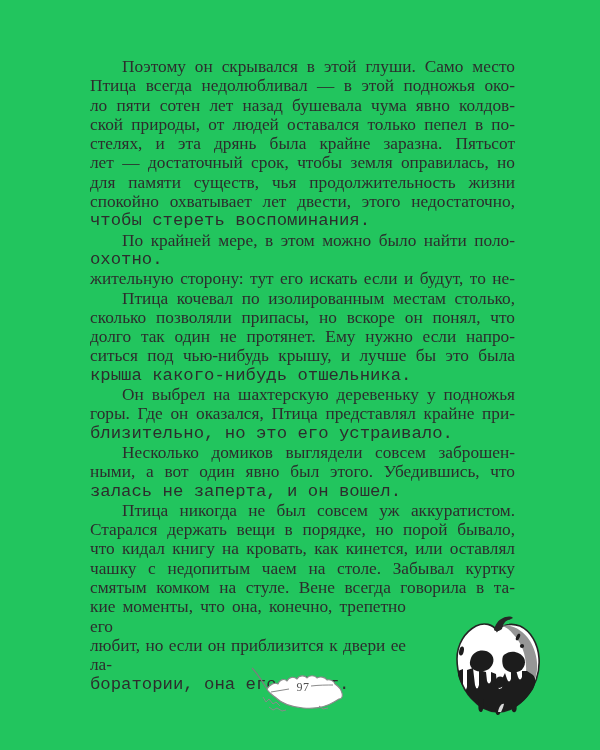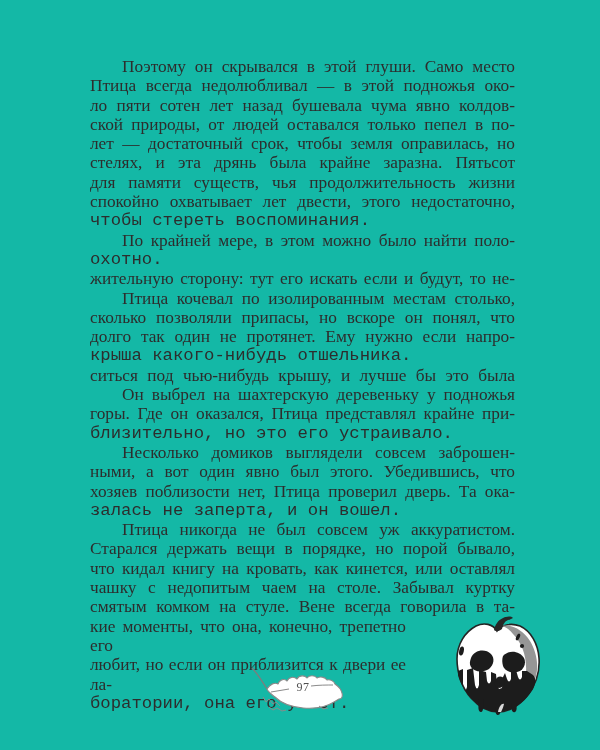--- a/index.html
+++ b/index.html
@@ -1,17 +1,17 @@
 <!DOCTYPE html>
 <html><head>
 <meta charset="utf-8">
 <style>
   html,body{margin:0;padding:0;background:#ffffff;}
   .page{
-    position:relative;width:600px;height:750px;background:#14b8a6;overflow:hidden;
+    position:relative;width:600px;height:750px;background:#22c55e;overflow:hidden;
     font-family:"Liberation Serif","DejaVu Serif",serif;color:#2d2d2d;
   }
   .text-block{
     position:absolute;left:90px;top:57px;width:425px;
     font-size:17.3px;line-height:19.3px;
   }
   .paragraph{margin:0;}
   .line{text-align:justify;text-align-last:justify;}
   .line.first{text-indent:32px;}
   .line.para-end{text-align-last:left;font-family:Liberation Mono, monospace;}
@@ -27,47 +27,46 @@
 <body>
 
 <div class="page">
 
   <div class="text-block">
       <div class="paragraph">
         <div class="line first">Поэтому он скрывался в этой глуши. Само место</div>
         <div class="line">Птица всегда недолюбливал — в этой подножья око-</div>
         <div class="line">ло пяти сотен лет назад бушевала чума явно колдов-</div>
         <div class="line">ской природы, от людей оставался только пепел в по-</div>
+        <div class="line">стелях, и эта дрянь была крайне заразна. Пятьсот</div>
         <div class="line">лет — достаточный срок, чтобы земля оправилась, но</div>
-        <div class="line">стелях, и эта дрянь была крайне заразна. Пятьсот</div>
         <div class="line">для памяти существ, чья продолжительность жизни</div>
         <div class="line">спокойно охватывает лет двести, этого недостаточно,</div>
         <div class="line para-end">чтобы стереть воспоминания.</div>
       </div>
       <div class="paragraph">
         <div class="line first">По крайней мере, в этом можно было найти поло-</div>
         <div class="line para-end">охотно.</div>
         <div class="line">жительную сторону: тут его искать если и будут, то не-</div>
       </div>
       <div class="paragraph">
         <div class="line first">Птица кочевал по изолированным местам столько,</div>
         <div class="line">сколько позволяли припасы, но вскоре он понял, что</div>
         <div class="line">долго так один не протянет. Ему нужно если напро-</div>
+        <div class="line">ситься под чью-нибудь крышу, и лучше бы это была</div>
         <div class="line para-end">крыша какого-нибудь отшельника.</div>
-        <div class="line">ситься под чью-нибудь крышу, и лучше бы это была</div>
       </div>
       <div class="paragraph">
         <div class="line first">Он выбрел на шахтерскую деревеньку у подножья</div>
         <div class="line">горы. Где он оказался, Птица представлял крайне при-</div>
         <div class="line para-end">близительно, но это его устраивало.</div>
       </div>
       <div class="paragraph">
         <div class="line first">Несколько домиков выглядели совсем заброшен-</div>
         <div class="line">ными, а вот один явно был этого. Убедившись, что</div>
-        <div class="line">хозяев поблизости нет, Птица проверил дверь. Та ока-</div>
         <div class="line para-end">залась не заперта, и он вошел.</div>
       </div>
       <div class="paragraph">
         <div class="line first">Птица никогда не был совсем уж аккуратистом.</div>
         <div class="line">Старался держать вещи в порядке, но порой бывало,</div>
         <div class="line">что кидал книгу на кровать, как кинется, или оставлял</div>
         <div class="line">чашку с недопитым чаем на столе. Забывал куртку</div>
         <div class="line">смятым комком на стуле. Вене всегда говорила в та-</div>
         <div class="line narrow">кие моменты, что она, конечно, трепетно его</div>
         <div class="line narrow">любит, но если он приблизится к двери ее ла-</div>

